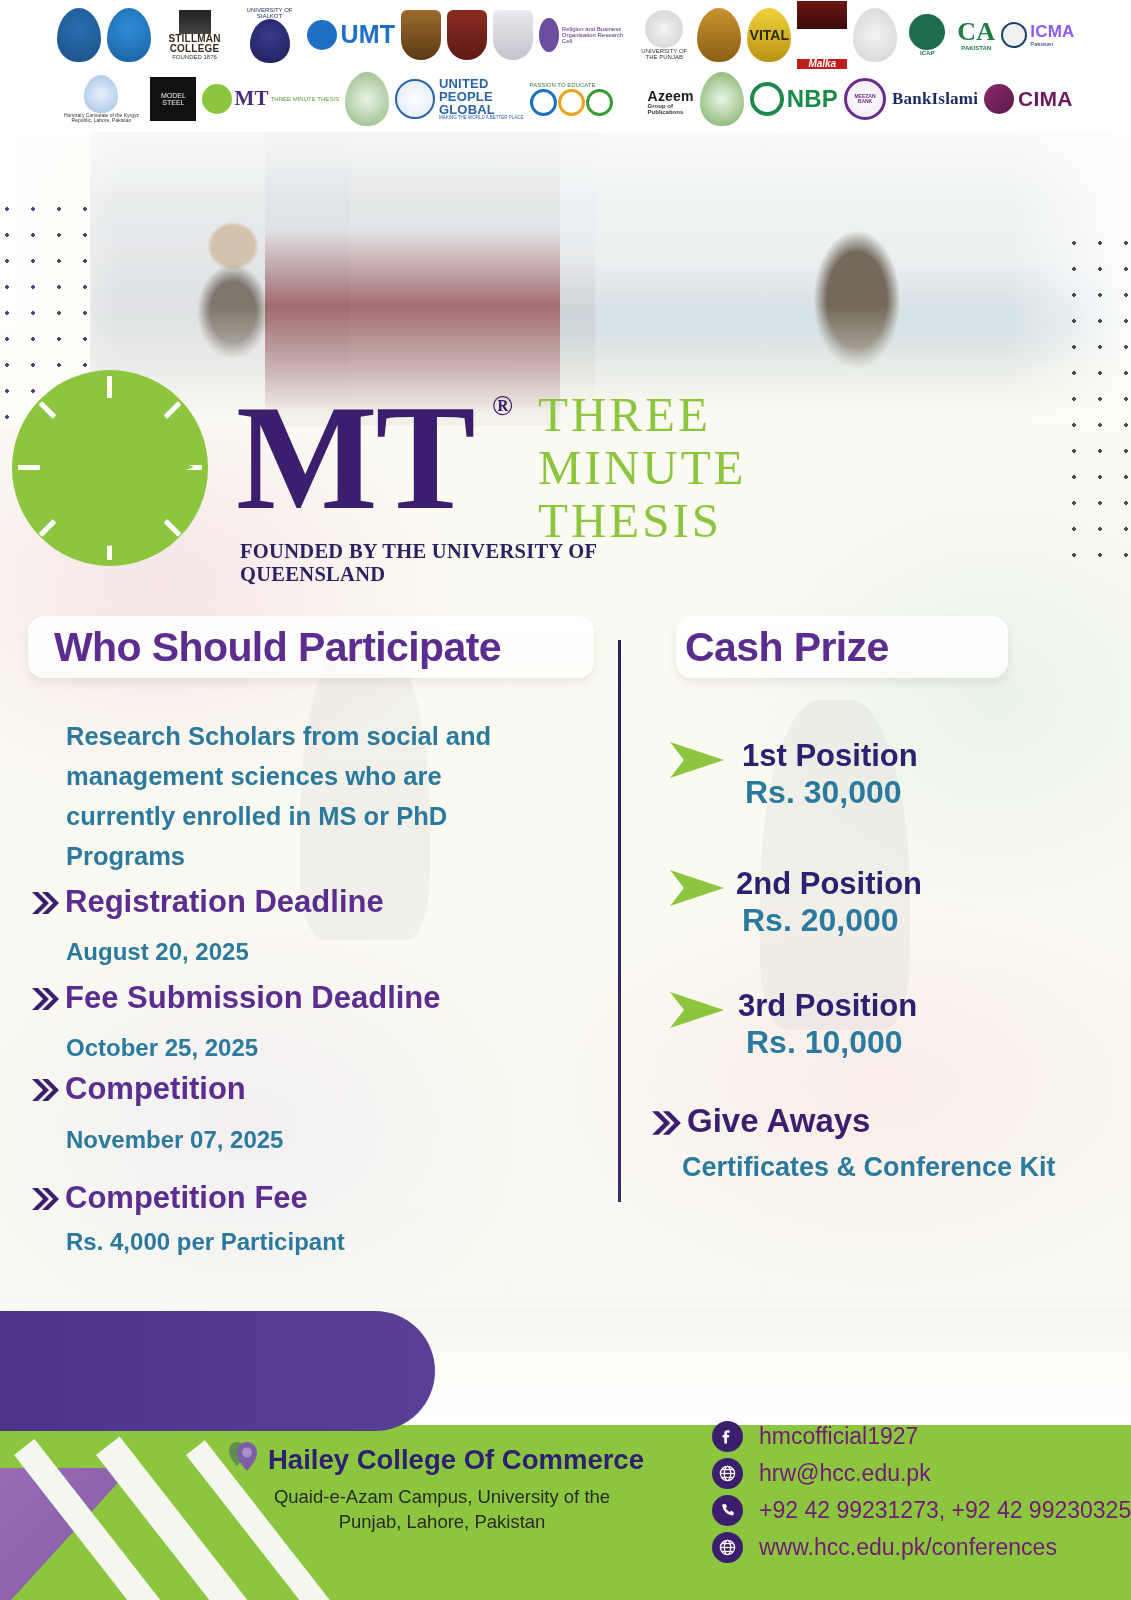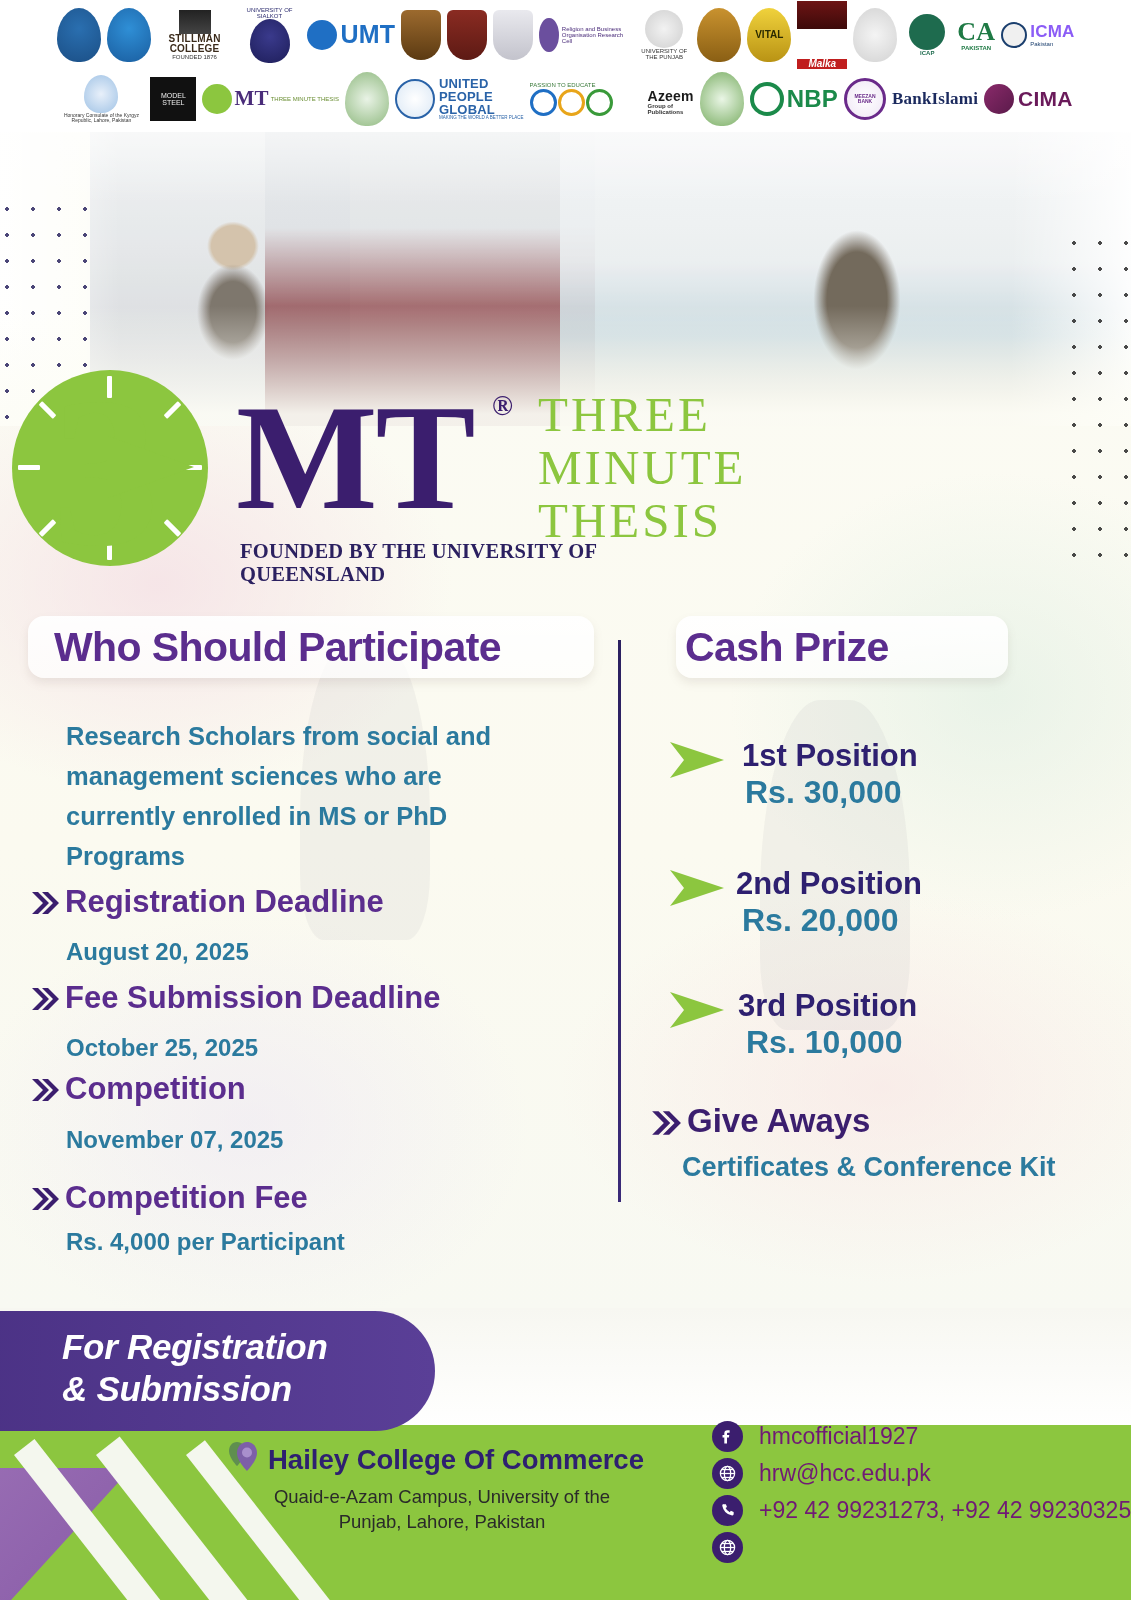--- a/index.html
+++ b/index.html
@@ -197,21 +197,21 @@
       <div class="logo">
         <div style="width:54px;text-align:center;">
           <div class="roundlogo" style="margin:0 auto;width:38px;height:38px;background:radial-gradient(circle,#f2f2f2,#cfcfcf);color:#333;"></div>
           <div class="sublabel">UNIVERSITY OF THE PUNJAB</div>
         </div>
       </div>
       <div class="logo">
           <div class="crest" style="background:linear-gradient(180deg,#c9922f,#8a5f14);"></div>
         </div>
       <div class="logo">
-          <div class="crest" style="background:linear-gradient(180deg,#f0d23c,#b99314);color:#2a2a00;font-size:10px;">VITAL</div>
+          <div class="crest" style="background:linear-gradient(180deg,#f0d23c,#b99314);color:#2a2a00;font-size:14px;">VITAL</div>
         </div>
       <div class="logo">
         <div style="width:50px;text-align:center;">
           <div style="height:28px;background:linear-gradient(180deg,#6d1414,#3d0a0a);"></div>
           <div style="background:#c01e1e;color:#fff;font-size:10px;font-weight:bold;font-style:italic;margin-top:30px;">Malka</div>
         </div>
       </div>
       <div class="logo">
           <div class="crest" style="background:radial-gradient(circle,#f4f4f4,#d2d2d2);color:#444;"></div>
         </div>
@@ -431,24 +431,20 @@
   <div class="give-sub">Certificates &amp; Conference Kit</div>
 
   <div class="bottom-white"></div>
   <div class="greenband"></div>
   <div class="purplecorner"></div>
   <div class="stripe" style="left:14px;top:1455px;width:26px;height:330px;"></div>
   <div class="stripe" style="left:96px;top:1455px;width:30px;height:330px;"></div>
   <div class="stripe" style="left:186px;top:1455px;width:24px;height:330px;"></div>
 
   <div class="regpill"></div>
-  <div class="regpill-txt">
-    <div>For Registration</div>
-    <div>&amp; Submission</div>
-  </div>
 
   <svg class="pin" viewBox="0 0 34 38">
     <path d="M9 2 C4 2 1 6 1 11 C1 18 9 26 9 26 C9 26 17 18 17 11 C17 6 14 2 9 2 Z" fill="#5f8f4f"></path>
     <path d="M19 2 C13 2 9 7 9 13 C9 21 19 31 19 31 C19 31 29 21 29 13 C29 7 25 2 19 2 Z" fill="#7d5fa8"></path>
     <circle cx="19" cy="12.5" r="5" fill="#a98fcc"></circle>
   </svg>
   <div class="college">Hailey College Of Commerce</div>
   <div class="addr">
     <div>Quaid-e-Azam Campus, University of the</div>
     <div>Punjab, Lahore, Pakistan</div>
@@ -486,16 +482,17 @@
     <div class="crow">
       <span class="cicon">
         <svg width="19" height="19" viewBox="0 0 24 24" fill="none" stroke="#fff" stroke-width="1.6">
           <circle cx="12" cy="12" r="9"></circle>
             <ellipse cx="12" cy="12" rx="4" ry="9"></ellipse>
             <line x1="3" y1="12" x2="21" y2="12"></line>
             <line x1="4.5" y1="7" x2="19.5" y2="7"></line>
             <line x1="4.5" y1="17" x2="19.5" y2="17"></line>
         </svg>
       </span>
+      <span class="ctxt">www.hcc.edu.pk/conferences</span>
     </div>
   </div>
 
 </div>
 
 </body></html>

